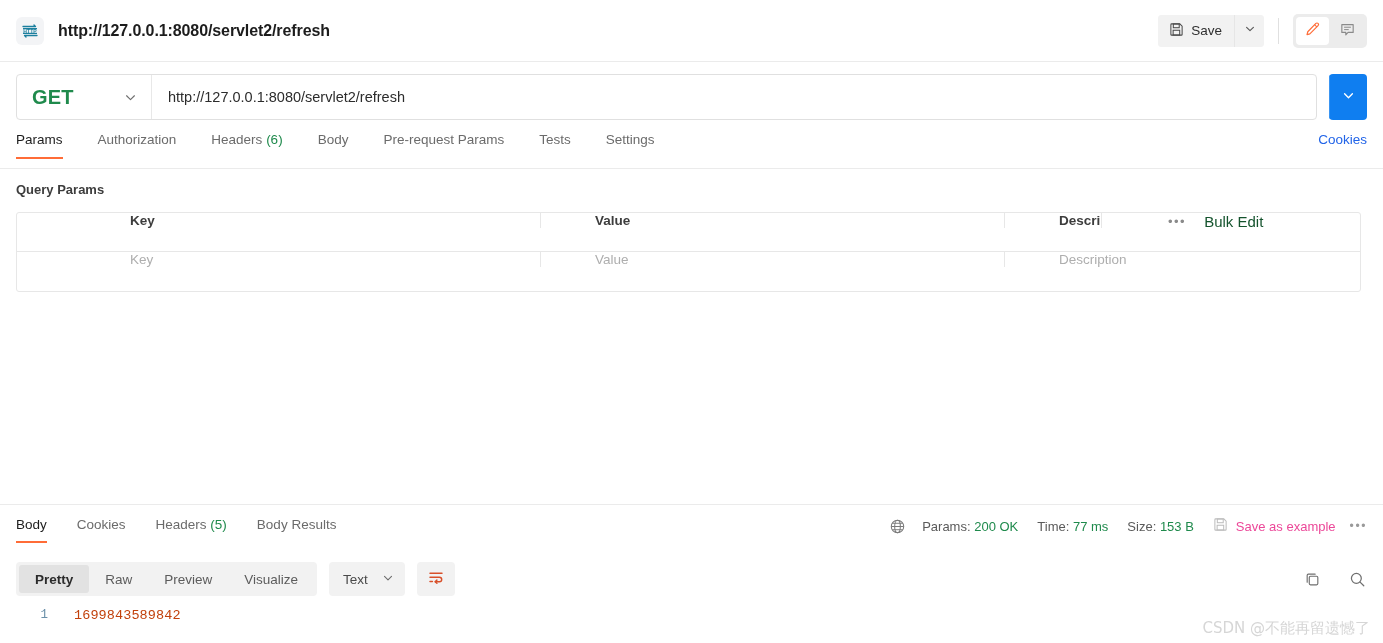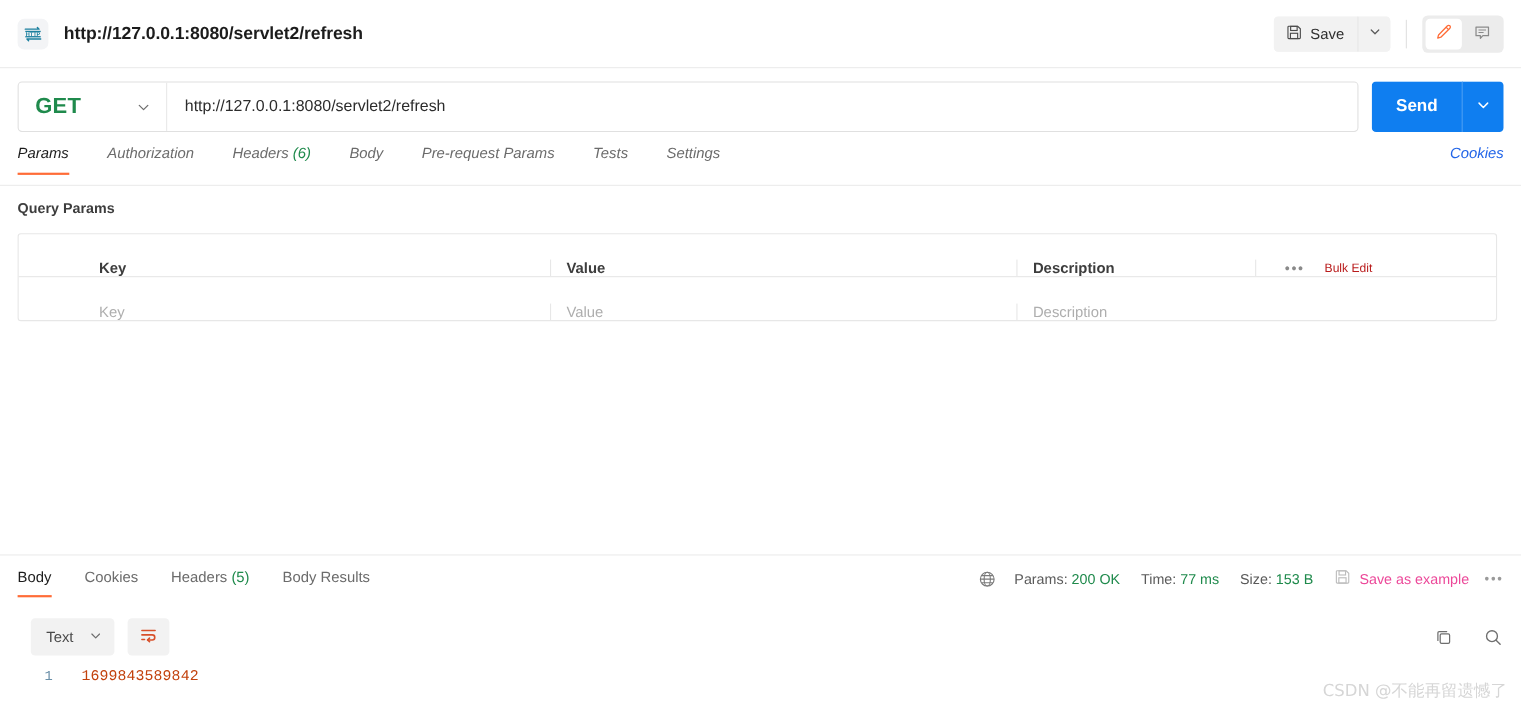--- a/index.html
+++ b/index.html
@@ -146,21 +146,20 @@
     border-left: 1px solid #3a95f2;
   }
 
   
   .reqtabs {
     position: absolute; left: 0; top: 132px;
     width: 1383px; height: 37px;
     display: flex; align-items: flex-start;
     padding: 0 16px;
     border-bottom: 1px solid #ebebeb;
-    font-style: italic;
   }
   .rtab {
     position: relative;
     font-size: 13.5px; color: #6b6b6b;
     padding: 0 0 11px 0;
     margin-right: 35px;
     cursor: pointer;
     white-space: nowrap;
   }
   .rtab.active { color: #1c1c1c; }
@@ -185,39 +184,40 @@
   .ptable {
     position: absolute; left: 16px; top: 212px;
     width: 1345px;
     border: 1px solid #e7e7e7;
     border-radius: 3px;
     background: #fff;
   }
   .prow {
     display: flex;
     height: 39px;
-    align-items: flex-end;
+    align-items: flex-start;
+    gap: 40px;
   }
   .prow.head { border-bottom: 1px solid #e7e7e7; }
   .pcell {
     display: flex; align-items: center;
     padding: 0 14px;
     border-right: 1px solid #e7e7e7;
     font-size: 13.5px;
     overflow: hidden;
   }
   .pcell:last-child { border-right: none; }
   .pcell.chk { width: 59px; padding: 0; flex: 0 0 59px; }
   .pcell.key { width: 425px; flex: 0 0 425px; }
   .pcell.val { width: 424px; flex: 0 0 424px; }
   .pcell.desc { flex: 1 1 auto; }
   .pcell.tools { width: 218px; flex: 0 0 218px; justify-content: flex-start; gap: 18px; padding-left: 26px; }
   .hd { font-weight: bold; color: #3d3d3d; }
   .ph { color: #aeaeae; }
-  .bulk { color: #b91c1c; font-size: 11px; cursor: pointer; }
+  .bulk { color: #14532d; font-size: 15px; cursor: pointer; }
   .dots { color: #8a8a8a; letter-spacing: 1.5px; font-size: 13px; cursor: pointer; }
 
   
   .resp-sep {
     position: absolute; left: 0; top: 504px;
     width: 1383px; height: 1px; background: #ebebeb;
   }
   .resptabs {
     position: absolute; left: 0; top: 505px;
     width: 1383px; height: 44px;
@@ -395,21 +395,20 @@
         <span class="method-caret">
           <svg width="13" height="13" viewBox="0 0 12 12">
             <path d="M2.4 4.4 L6 8 L9.6 4.4" fill="none" stroke="#6e6e6e" stroke-width="1.05" stroke-linecap="round" stroke-linejoin="round"></path>
           </svg>
         </span>
       </div>
       <input class="url-input" type="text" spellcheck="false" value="http://127.0.0.1:8080/servlet2/refresh" style="">
     </div>
 
     <div class="send-group">
-      <button class="send-btn">Send</button>
       <button class="send-caret">
         <span>
           <svg width="13" height="13" viewBox="0 0 12 12">
             <path d="M2.4 4.4 L6 8 L9.6 4.4" fill="none" stroke="#ffffff" stroke-width="1.25" stroke-linecap="round" stroke-linejoin="round"></path>
           </svg>
         </span>
       </button>
     </div>
   </div>
 
@@ -507,20 +506,26 @@
             <rect x="4.4" y="8.8" width="7" height="5.1" fill="none" stroke="#bdbdbd" stroke-width="1.1"></rect>
           </svg>
         </span>
         <span>Save as example</span>
       </span>
       <span class="meta-dots">•••</span>
     </div>
   </div>
 
   <div class="bodybar">
+    <div class="pill-group">
+      <div class="pill active">Pretty</div>
+      <div class="pill">Raw</div>
+      <div class="pill">Preview</div>
+      <div class="pill">Visualize</div>
+    </div>
 
     <div class="fmt-sel">
       <span>Text</span>
       <span>
         <svg width="12" height="12" viewBox="0 0 12 12">
           <path d="M2.5 4.4 L6 7.9 L9.5 4.4" fill="none" stroke="#6e6e6e" stroke-width="1.1" stroke-linecap="round" stroke-linejoin="round"></path>
         </svg>
       </span>
     </div>
 

